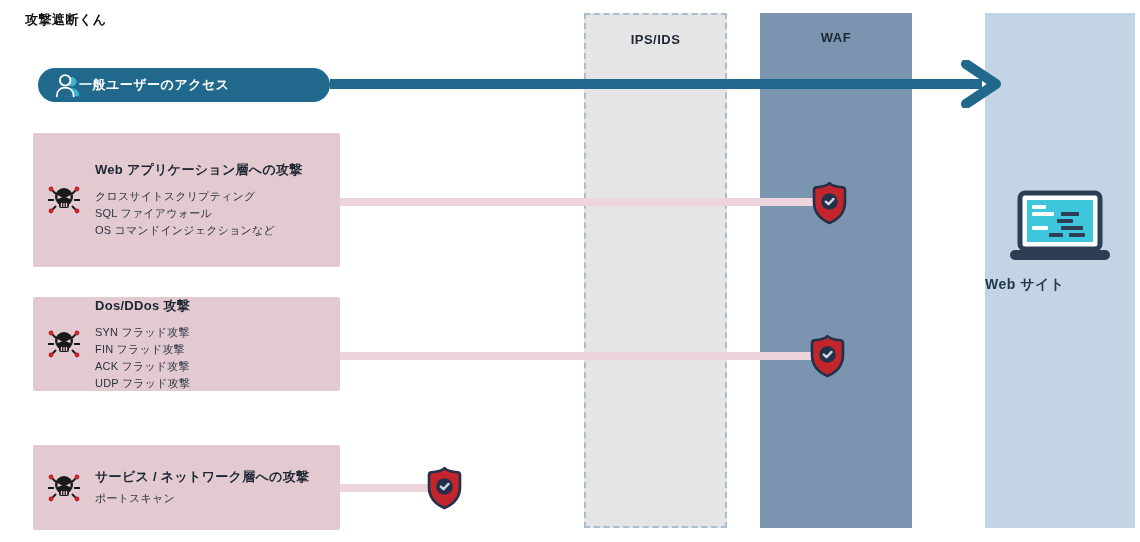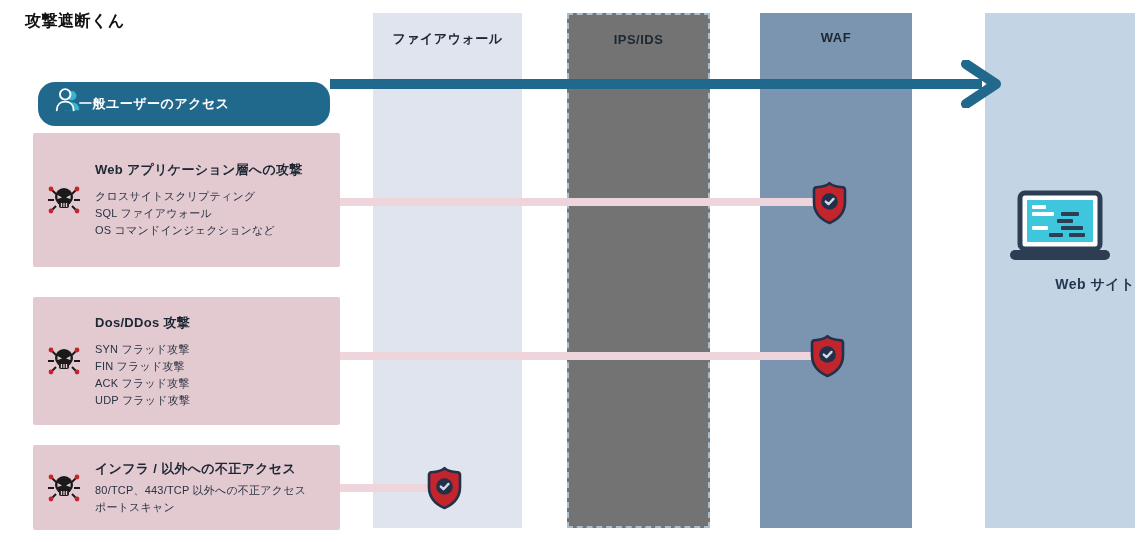--- a/index.html
+++ b/index.html
@@ -1,79 +1,76 @@
 <!DOCTYPE html>
 <html><head>
 <meta charset="utf-8">
 <style>
   html,body{margin:0;padding:0;background:#ffffff;}
   .canvas{
     position:relative;width:1140px;height:542px;background:#ffffff;overflow:hidden;
     font-family:"Liberation Sans","DejaVu Sans",sans-serif;color:#1d2733;
   }
-  .app-title{position:absolute;left:25px;top:11px;font-size:16px;font-weight:bold;color:#111111;letter-spacing:.5px;}
+  .app-title{position:absolute;left:25px;top:11px;font-size:13px;font-weight:bold;color:#111111;letter-spacing:.5px;}
 
   
   .col{position:absolute;top:13px;height:515px;box-sizing:border-box;}
   .col-firewall{left:373px;width:149px;background:#dfe4ee;}
-  .col-ips{left:567px;width:143px;background:#737373;border:2px dashed #a8bece;}
+  .col-ips{left:584px;width:143px;background:#e5e5e5;border:2px dashed #a8bece;}
   .col-waf{left:760px;width:152px;background:#7b95b0;}
   .col-dest{left:985px;width:150px;background:#c3d5e4;}
   .col-header{position:absolute;left:0;right:0;top:17px;text-align:center;font-size:13px;font-weight:bold;color:#1d2733;letter-spacing:.5px;}
 
   
   .pill{
-    position:absolute;left:38px;top:82px;width:292px;height:44px;border-radius:17px;
+    position:absolute;left:38px;top:68px;width:292px;height:34px;border-radius:17px;
     background:#21698c;display:flex;align-items:center;z-index:4;box-sizing:border-box;padding-left:15px;
   }
   .pill-label{color:#ffffff;font-size:13px;font-weight:bold;margin-left:26px;letter-spacing:.5px;}
   .arrow-svg{position:absolute;left:330px;top:60px;z-index:3;}
 
   
   .attack-box{
     position:absolute;left:33px;width:307px;background:#e3cad1;border-radius:2px;
     display:flex;align-items:center;box-sizing:border-box;z-index:2;
   }
   .attack-box .icon-col{flex:0 0 62px;display:flex;justify-content:center;}
   .attack-content{flex:1;padding-right:8px;}
   .attack-title{font-size:13px;font-weight:bold;color:#1d2733;margin-bottom:9px;letter-spacing:.3px;}
   .attack-title.tight{margin-bottom:4px;}
   .attack-item{font-size:11px;line-height:17px;color:#2a3342;letter-spacing:.2px;}
   .box-1{top:133px;height:134px;}
-  .box-2{top:297px;height:128px;}
+  .box-2{top:297px;height:94px;}
   .box-3{top:445px;height:85px;}
 
   
   .attack-line{position:absolute;height:8px;background:#eed5db;z-index:2;}
   .line-1{left:340px;top:198px;width:490px;}
   .line-2{left:340px;top:352px;width:488px;}
   .line-3{left:340px;top:484px;width:105px;}
 
   
   .shield{position:absolute;width:35px;height:44px;z-index:5;}
   .shield-1{left:812px;top:181px;}
   .shield-2{left:810px;top:334px;}
   .shield-3{left:427px;top:466px;}
 
   
   .laptop{position:absolute;left:1007px;top:190px;z-index:2;}
-  .dest-label{position:absolute;left:985px;width:150px;text-align:right;font-size:14px;font-weight:bold;color:#22374e;letter-spacing:.5px;z-index:2;}
+  .dest-label{position:absolute;left:985px;width:150px;text-align:left;font-size:14px;font-weight:bold;color:#22374e;letter-spacing:.5px;z-index:2;}
   .dest-label.l1{top:276px;}
   .dest-label.l2{top:299px;}
 </style>
 </head>
 <body>
 
 <div class="canvas">
 
   <div class="app-title">攻撃遮断くん</div>
 
-  <div class="col col-firewall">
-    <div class="col-header">ファイアウォール</div>
-  </div>
   <div class="col col-ips">
     <div class="col-header">IPS/IDS</div>
   </div>
   <div class="col col-waf">
     <div class="col-header">WAF</div>
   </div>
   <div class="col col-dest"></div>
 
   <svg class="arrow-svg" width="680" height="48" viewBox="0 0 680 48">
     <path d="M0 24 H 652" stroke="#21698c" stroke-width="10" fill="none"></path>
@@ -183,22 +180,21 @@
         <polygon points="10.5,12 15,14.5 10.5,16" fill="#e3cad1"></polygon>
         <polygon points="23.5,12 19,14.5 23.5,16" fill="#e3cad1"></polygon>
         <g stroke="#e3cad1" stroke-width="1.3">
           <line x1="14.5" y1="20" x2="14.5" y2="24"></line>
             <line x1="17" y1="20" x2="17" y2="24"></line>
             <line x1="19.5" y1="20" x2="19.5" y2="24"></line>
         </g>
       </svg>
     </div>
     <div class="attack-content">
-      <div class="attack-title tight">インフラ / 以外への不正アクセス</div>
-      <div class="attack-item">80/TCP、443/TCP 以外への不正アクセス</div>
+      <div class="attack-title tight">サービス / ネットワーク層への攻撃</div>
       <div class="attack-item">ポートスキャン</div>
     </div>
   </div>
 
   <svg class="shield shield-1" viewBox="0 0 35 44">
     <path d="M17.5 2.2 C20 4.8 25.5 6 30.5 6.2 C32.3 6.3 33 7.2 33 9 L33 21 C33 31.5 27.5 37.8 17.5 42 C7.5 37.8 2 31.5 2 21 L2 9 C2 7.2 2.7 6.3 4.5 6.2 C9.5 6 15 4.8 17.5 2.2 Z" fill="#c2252c" stroke="#233049" stroke-width="2.6" stroke-linejoin="round"></path>
     <circle cx="17.5" cy="20.5" r="8.3" fill="#233049"></circle>
     <path d="M13.8 20.6 L16.5 23.2 L21.5 17.9" stroke="#cfdae6" stroke-width="2.4" fill="none" stroke-linecap="round" stroke-linejoin="round"></path>
   </svg>
   <svg class="shield shield-2" viewBox="0 0 35 44">

